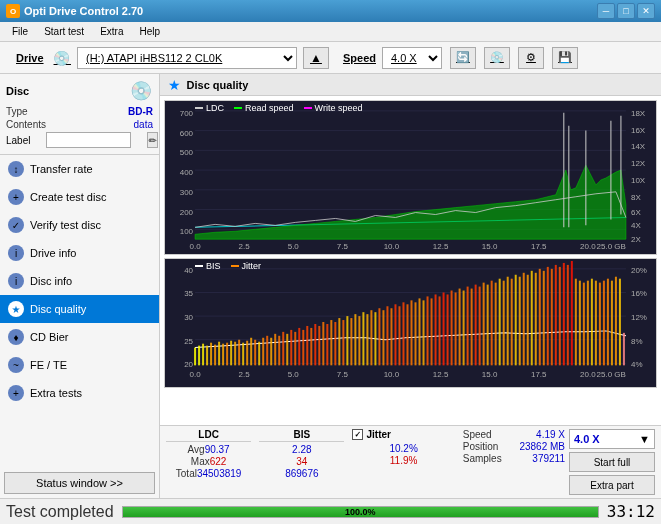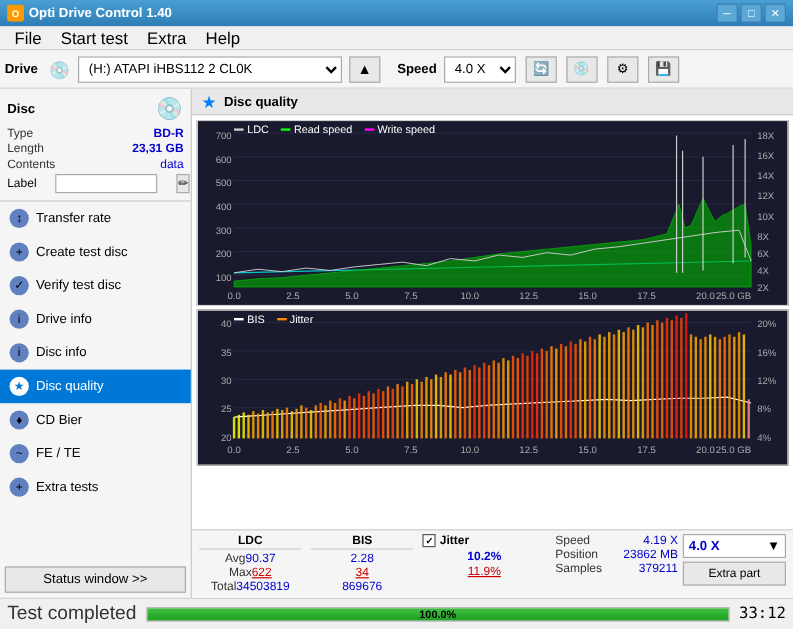--- a/index.html
+++ b/index.html
@@ -25,34 +25,35 @@
     .menu-bar {
       background: #f0f0f0;
       height: 20px;
       display: flex;
       align-items: center;
       padding: 0 4px;
       border-bottom: 1px solid #ccc;
     }
     .menu-item {
       padding: 2px 8px;
-      font-size: 14px;
+      font-size: 10px;
       cursor: pointer;
       color: #000;
     }
 
     
     .drive-bar {
       background: #f5f5f5;
       height: 32px;
       display: flex;
       align-items: center;
-      padding: 0 4px;
+      padding: 0 16px;
       border-bottom: 1px solid #ccc;
       gap: 6px;
+      text-decoration: underline;
     }
     .drive-label { font-size: 11px; font-weight: bold; margin-right: 4px; }
     .drive-select {
       height: 22px;
       font-size: 11px;
       border: 1px solid #aaa;
       background: white;
       padding: 0 4px;
       width: 220px;
     }
@@ -238,21 +239,21 @@
       padding-bottom: 1px;
       margin-bottom: 1px;
     }
     .stats-row {
       display: flex;
       justify-content: center;
       font-size: 10px;
     }
     .stats-label { color: #333; }
     .stats-val { color: #0000cc; }
-    .stats-val-red { color: #cc0000; text-decoration: underline; }
+    .stats-val-red { color: #cc0000; }
 
     .jitter-col {
       flex: 1.2;
       padding-left: 8px;
     }
     .jitter-check { display: flex; align-items: center; gap: 3px; font-size: 10px; font-weight: bold; }
     .checkbox { width: 11px; height: 11px; border: 1px solid #555; background: white; display: flex; align-items: center; justify-content: center; font-size: 8px; }
 
     .speed-stats-col {
       flex: 1.2;
@@ -319,29 +320,29 @@
     .progress-text {
       position: absolute;
       top: 0; left: 0; right: 0; bottom: 0;
       display: flex;
       align-items: center;
       justify-content: center;
       font-size: 9px;
       color: #000;
       font-weight: bold;
     }
-    .time-display { font-size: 13px; color: #000; font-family: monospace; }
+    .time-display { font-size: 16px; color: #000; font-family: monospace; }
   </style>
 </head>
 <body>
 
 <div class="title-bar">
   <div class="title-bar-left">
     <div class="title-bar-icon">O</div>
-    <span class="title-text">Opti Drive Control 1.40</span>
+    <span class="title-text">Opti Drive Control 2.70</span>
   </div>
   <div class="title-buttons">
     <div class="title-btn">─</div>
     <div class="title-btn">□</div>
     <div class="title-btn close">✕</div>
   </div>
 </div>
 
 <div class="menu-bar">
   <div class="menu-item">File</div>
@@ -372,24 +373,20 @@
   <div class="sidebar">
 
     <div class="disc-info-panel">
       <div class="disc-header">
         <span class="disc-title">Disc</span>
         <span style="font-size:18px;">💿</span>
       </div>
       <div class="disc-row">
         <span class="disc-key">Type</span>
         <span class="disc-val">BD-R</span>
-      </div>
-      <div class="disc-row">
-        <span class="disc-key">Length</span>
-        <span class="disc-val">23,31 GB</span>
       </div>
       <div class="disc-row">
         <span class="disc-key">Contents</span>
         <span class="disc-val-data">data</span>
       </div>
       <div class="label-row">
         <span>Label</span>
         <input type="text" class="label-input" value="" style="">
         <div class="label-btn">✏</div>
       </div>
@@ -708,21 +705,21 @@
         <div class="stats-row">
           <span class="stats-val">869676</span>
         </div>
       </div>
 
       <div class="stats-col jitter-col">
         <div class="jitter-check">
           <div class="checkbox">✓</div>
           <span>Jitter</span>
         </div>
-        <div class="stats-row" style="margin-top:2px;font-weight:bold;">
+        <div class="stats-row" style="margin-top:2px;">
           <span class="stats-val">10.2%</span>
         </div>
         <div class="stats-row">
           <span class="stats-val-red">11.9%</span>
         </div>
       </div>
 
       <div class="speed-stats-col">
         <div class="speed-row">
           <span class="stats-label">Speed</span>
@@ -735,20 +732,23 @@
         <div class="speed-row">
           <span class="stats-label">Samples</span>
           <span class="speed-val">379211</span>
         </div>
       </div>
 
       <div class="action-col">
         <div class="speed-display">
           <span class="speed-disp-val">4.0 X</span>
           <span style="margin-left:auto;">▼</span>
+        </div>
+        <div class="action-btn">
+          <span>Start full</span>
         </div>
         <div class="action-btn">
           <span>Extra part</span>
         </div>
       </div>
     </div>
   </div>
 </div>
 
 <div class="status-bar">

